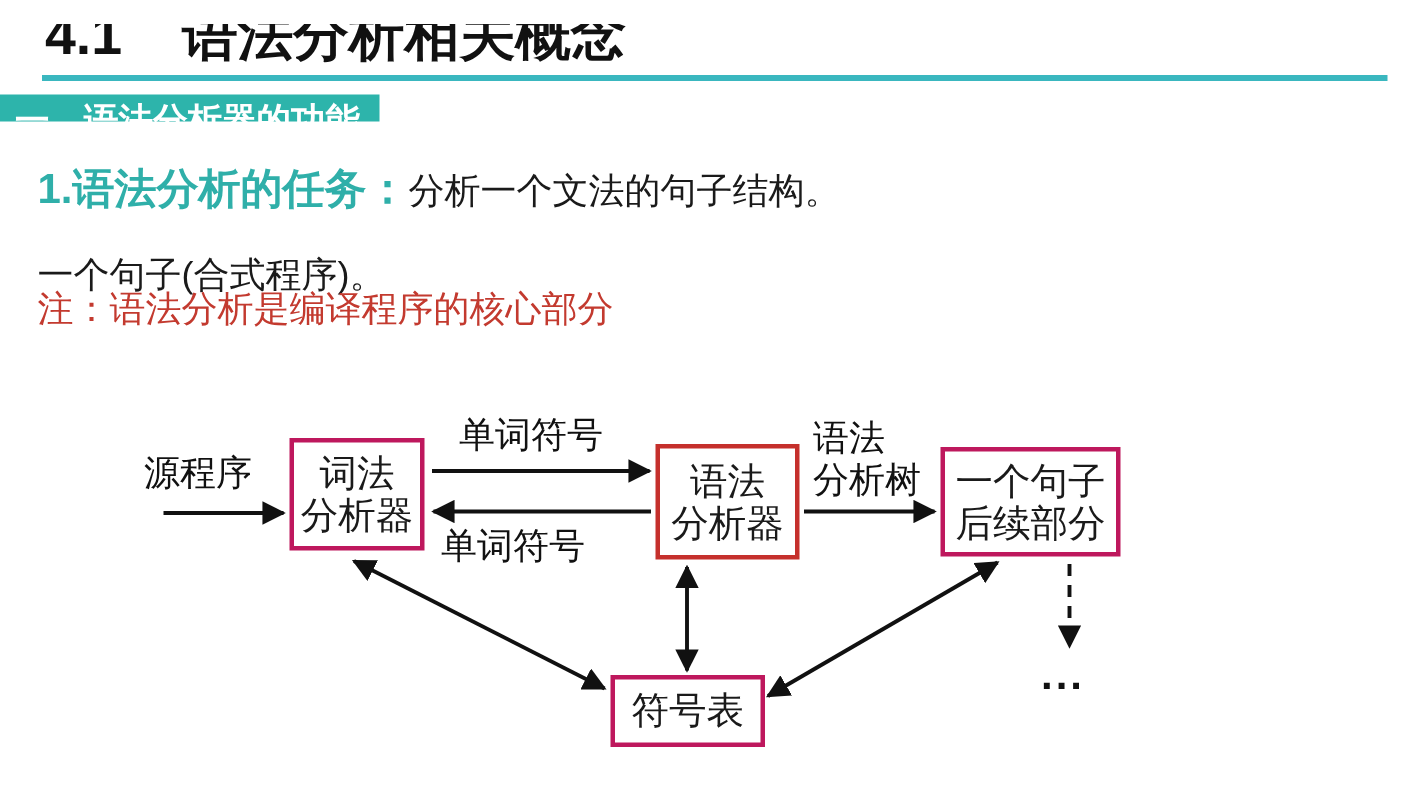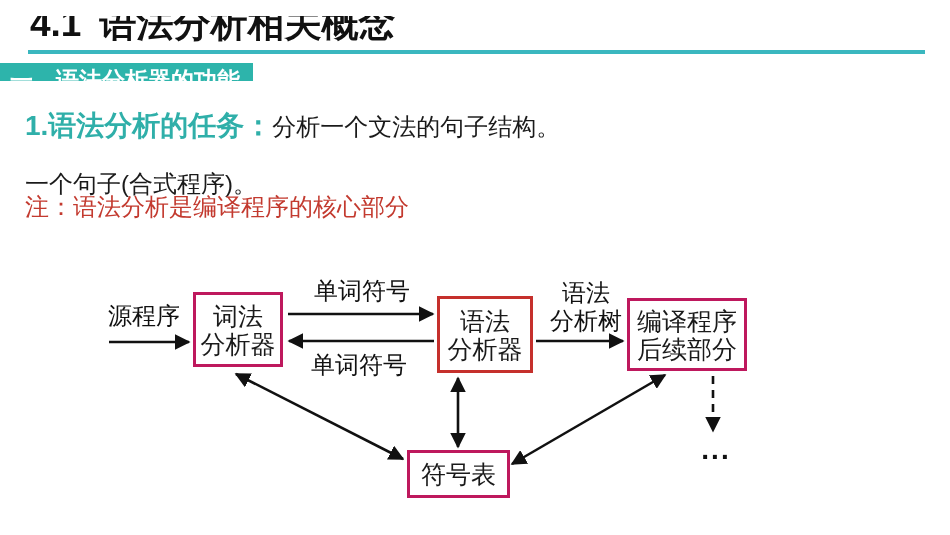--- a/index.html
+++ b/index.html
@@ -4,21 +4,21 @@
 <style>
   html,body{margin:0;padding:0;}
   body{
     width:950px;height:535px;background:#ffffff;overflow:hidden;position:relative;
     font-family:"Liberation Sans","DejaVu Sans",sans-serif;color:#1a1a1a;
   }
   .slide{position:absolute;inset:0;}
 
   
   .title{position:absolute;left:30px;top:2px;font-weight:700;font-size:37px;line-height:44px;color:#111;white-space:nowrap;}
-  .title .t-num{margin-right:18px;}
+  .title .t-num{margin-right:40px;}
   .title-crop{position:absolute;left:0;top:0;width:950px;height:16px;background:#ffffff;}
   .rule{position:absolute;left:28px;top:50px;width:897px;height:4px;background:#3ab7bf;}
   .banner{position:absolute;left:0;top:63px;width:253px;height:18px;background:#2db4ab;color:#ffffff;
           font-weight:700;font-size:23px;line-height:34px;padding-left:10px;box-sizing:border-box;white-space:nowrap;}
 
   
   .line{position:absolute;left:25px;font-size:24px;line-height:30px;white-space:nowrap;}
   .lbl{color:#2fafa9;font-weight:700;font-size:28px;}
   .hl{color:#4cbcb8;}
   .l1{top:111px;}
@@ -30,21 +30,21 @@
   .diagram{position:absolute;inset:0;}
   .diagram svg{position:absolute;left:0;top:0;}
   .dbox{position:absolute;background:#ffffff;display:flex;align-items:center;justify-content:center;
         text-align:center;font-size:25px;line-height:28px;white-space:pre-line;box-sizing:border-box;}
   .teal-b{border:3px solid #be185d;}
   .red-b{border:3px solid #c5302c;}
   .box-lex{left:193px;top:292px;width:90px;height:75px;}
   .box-syn{left:437px;top:296px;width:96px;height:77px;}
   .box-comp{left:627px;top:298px;width:120px;height:73px;}
   .box-sym{left:407px;top:450px;width:103px;height:48px;}
-  .dlabel{position:absolute;font-size:24px;line-height:28px;text-align:center;white-space:pre-line;color:#111;}
+  .dlabel{position:absolute;font-size:24px;line-height:28px;text-align:left;white-space:pre-line;color:#111;}
   .lab-source{left:96px;top:302px;width:96px;}
   .lab-tokens{left:306px;top:277px;width:112px;}
   .lab-getnext{left:294px;top:351px;width:130px;}
   .lab-tree{left:542px;top:279px;width:88px;}
   .lab-dots{left:694px;top:436px;width:44px;font-weight:700;font-size:28px;letter-spacing:2px;}
 </style>
 </head>
 <body>
 
 <div class="slide">
@@ -85,21 +85,21 @@
 
     <div class="dbox teal-b box-lex">
       <span>词法
 分析器</span>
     </div>
     <div class="dbox red-b box-syn">
       <span>语法
 分析器</span>
     </div>
     <div class="dbox teal-b box-comp">
-      <span>编译程序
+      <span>一个句子
 后续部分</span>
     </div>
     <div class="dbox teal-b box-sym">
       <span>符号表</span>
     </div>
 
     <div class="dlabel lab-source">源程序</div>
     <div class="dlabel lab-tokens">单词符号</div>
     <div class="dlabel lab-getnext">单词符号</div>
     <div class="dlabel lab-tree">语法

